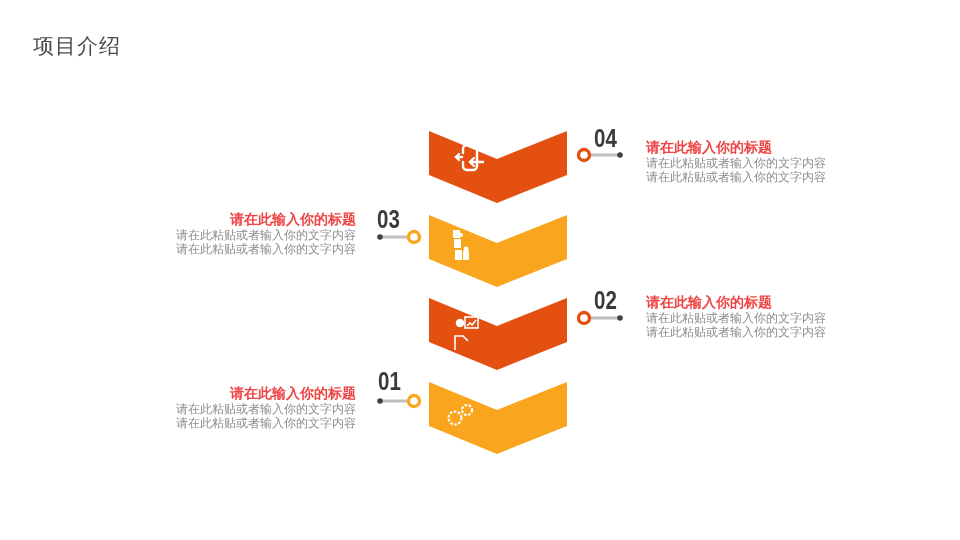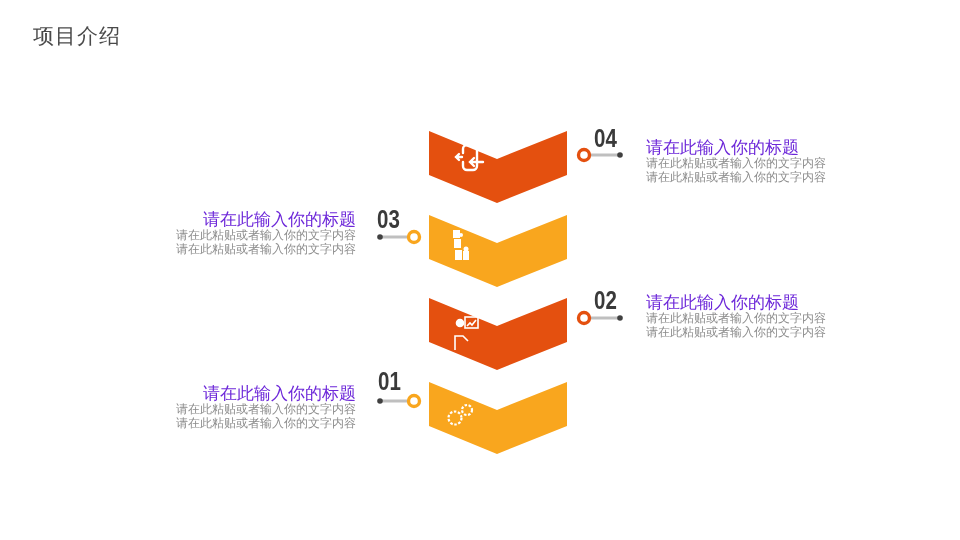--- a/index.html
+++ b/index.html
@@ -1,22 +1,22 @@
 <!DOCTYPE html>
 <html><head>
 <meta charset="utf-8">
 <style>
   html, body { margin:0; padding:0; }
   body { width:960px; height:540px; background:#ffffff; position:relative; overflow:hidden; font-family:"DejaVu Sans", sans-serif; }
-  .title { position:absolute; left:33px; top:22px; font-size:21px; color:#4a4a4a; letter-spacing:1px;text-align:right; }
+  .title { position:absolute; left:33px; top:32px; font-size:21px; color:#4a4a4a; letter-spacing:1px;text-align:right; }
   svg.shapes { position:absolute; left:0; top:0; }
   .num { position:absolute; font-family:"Liberation Sans", sans-serif; font-weight:bold; font-size:25px; color:#3a3a3a; transform:scaleX(0.82); transform-origin:left top; letter-spacing:0px; }
   .block { position:absolute; width:190px; }
   .block.left { text-align:right; }
-  .block .h { font-size:17px; color:#6d28d9; line-height:17px; white-space:nowrap; }
+  .block .h { font-size:14px; color:#ef4444; line-height:17px; white-space:nowrap;font-weight:bold; }
   .block .d { font-size:12px; color:#8c8c8c; line-height:14px; white-space:nowrap; }
 </style>
 </head>
 <body>
 
 <div class="title">项目介绍</div>
 
 <svg class="shapes" width="960" height="540" viewBox="0 0 960 540">
 
   <g>

